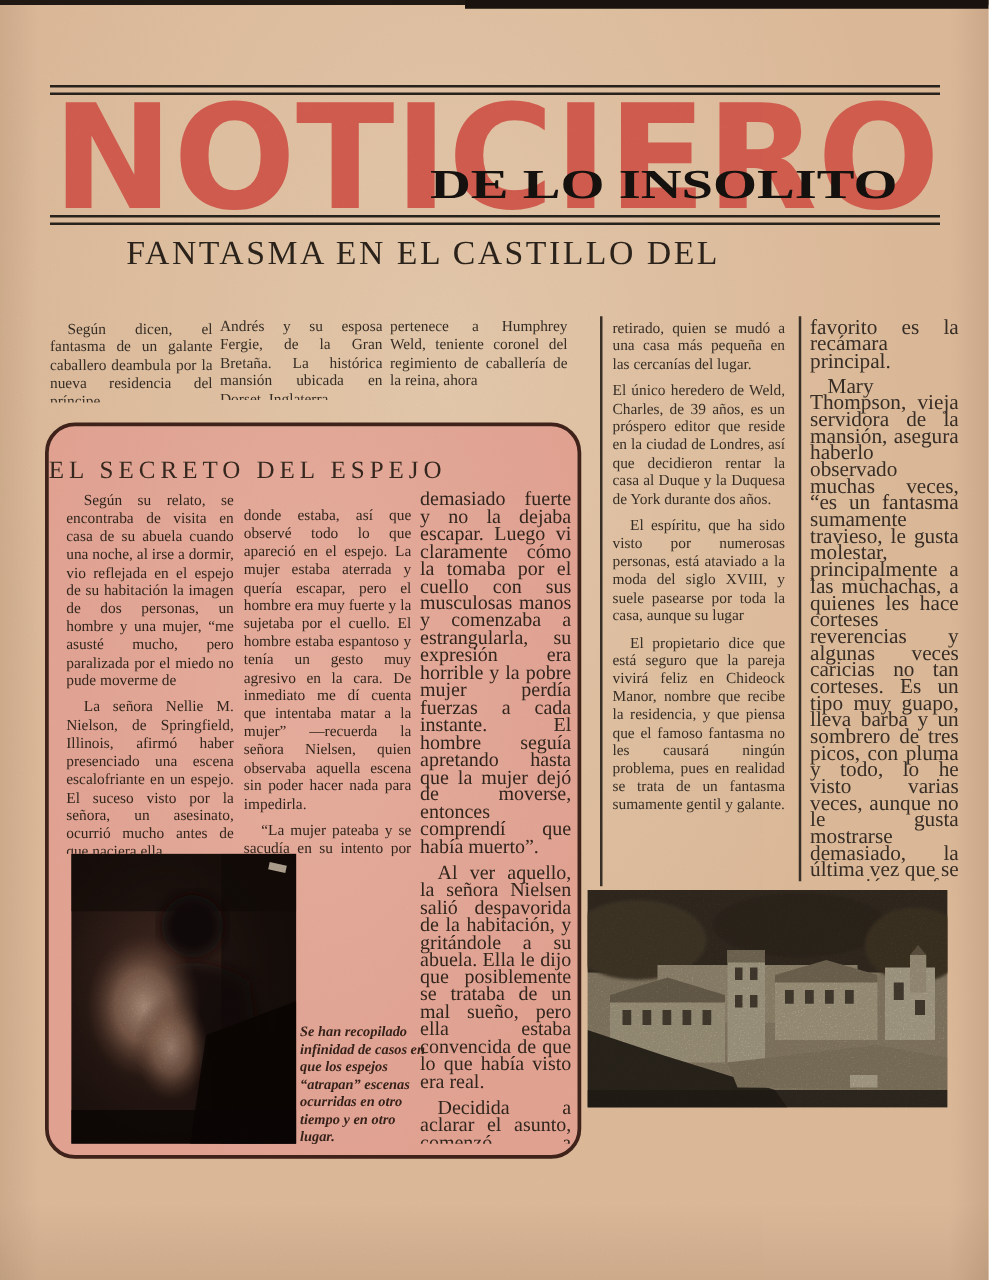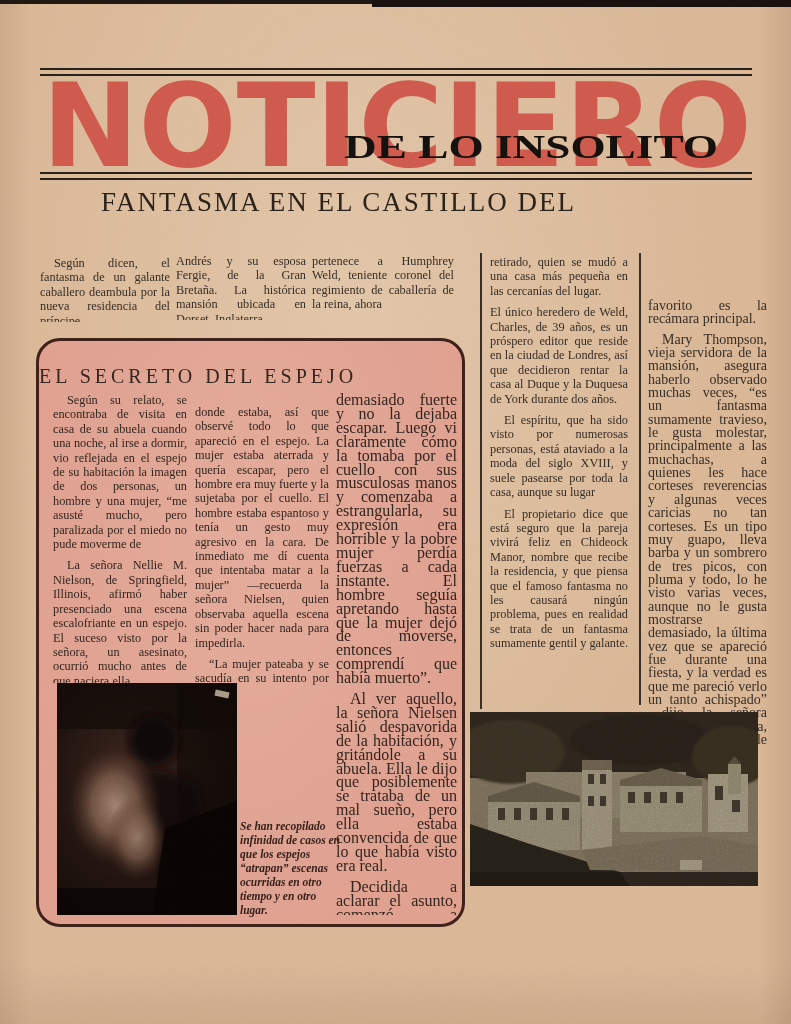--- a/index.html
+++ b/index.html
@@ -32,21 +32,21 @@
 
   .col{position:absolute;font-size:12.3px;line-height:14.4px;text-align:justify;overflow:hidden;}
   .col p{margin:0 0 7px 0;}
   .col p.indent{text-indent:14px;}
   .intro{height:66px;}
   #intro1{left:40px;top:256px;width:130px;}
   #intro2{left:176px;top:254px;width:130px;}
   #intro3{left:312px;top:254px;width:142px;}
 
   #col4{left:490px;top:255px;width:138px;height:454px;}
-  #col5{left:648px;top:255px;width:119px;height:450px;font-size:14px;line-height:13.35px;margin-top:44px;}
+  #col5{left:648px;top:255px;width:119px;height:450px;font-size:17px;line-height:13.35px;}
 
   .vrule{position:absolute;width:2px;background:#3c332a;}
   #vrule1{left:480px;top:253px;height:456px;}
   #vrule2{left:639px;top:253px;height:452px;}
 
   .mirror-box{position:absolute;left:36px;top:338px;width:423px;height:583px;
     background:radial-gradient(ellipse at 50% 35%, #f2b6a5, #edab9a 75%);
     border:3px solid #43241c;border-radius:24px;}
   .mirror-box .box-title{position:absolute;left:0;top:24px;width:100%;text-align:left;
     font-size:20px;letter-spacing:4px;color:#392a20;}

